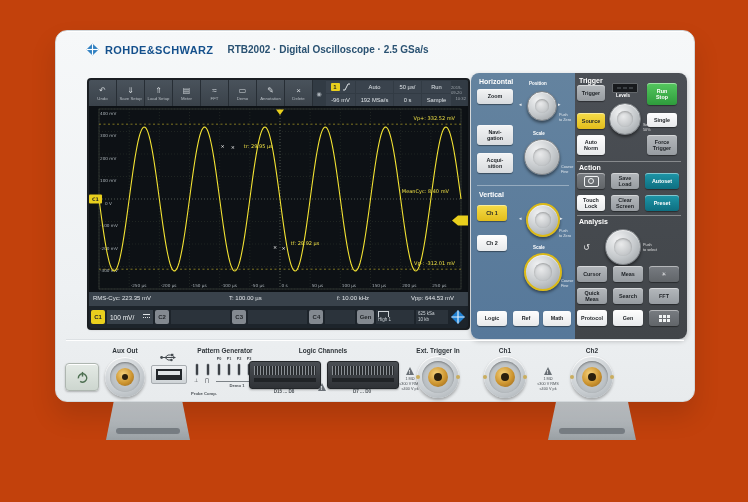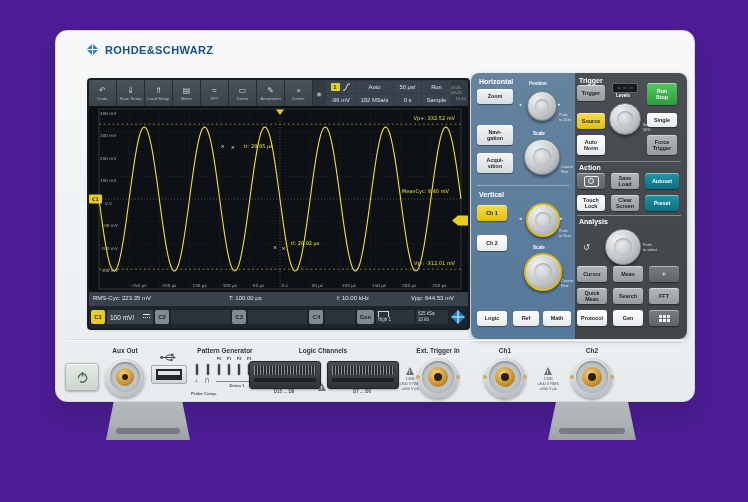--- a/index.html
+++ b/index.html
@@ -1,16 +1,16 @@
 <!DOCTYPE html>
 <html><head>
 <meta charset="utf-8">
 <style>
   html,body{margin:0;padding:0;background:#fbfcfd;font-family:"Liberation Sans","DejaVu Sans",sans-serif;}
-  #stage{position:relative;width:748px;height:502px;background:#4c1d95;overflow:hidden;}
+  #stage{position:relative;width:748px;height:502px;background:#c2410c;overflow:hidden;}
   
   #body{position:absolute;left:55px;top:30px;width:638px;height:370px;background:linear-gradient(180deg,#f6f8f9,#eef1f3 70%,#e8ebed);border:1px solid #d3d8db;border-radius:12px;box-shadow:0 14px 26px rgba(0,0,0,.13), inset 0 1px 0 #fff;z-index:2;}
   .foot{position:absolute;z-index:1;background:linear-gradient(180deg,#d2d6d9,#b7bcc0 55%,#9aa0a4);clip-path:polygon(10% 0,90% 0,100% 100%,0 100%);box-shadow:0 5px 9px rgba(0,0,0,.18);}
   .foot i{position:absolute;left:12%;right:12%;bottom:6px;height:6px;background:#787e84;border-radius:3px;display:block;}
   
   .brand-row{position:absolute;left:30px;top:12px;display:flex;align-items:center;gap:6px;}
   .brand-txt{font-size:11px;font-weight:bold;color:#14508c;letter-spacing:.4px;}
   .model-txt{font-size:10px;font-weight:bold;color:#2a5272;margin-left:8px;}
   
   #screen{position:absolute;left:33px;top:49px;width:379px;height:248px;background:#0d1115;border-radius:2px;box-shadow:0 0 0 2px #1a1e22, 0 1px 3px rgba(0,0,0,.4);overflow:hidden;}
@@ -97,20 +97,21 @@
 
   <div id="body">
 
     <div class="brand-row">
       <svg width="13" height="13" viewBox="0 0 16 16">
         <polygon points="8,0.5 15.5,8 8,15.5 0.5,8" fill="#2e7fc1"></polygon>
         <line x1="8" y1="1" x2="8" y2="15" stroke="#fff" stroke-width="1.4"></line>
         <line x1="1" y1="8" x2="15" y2="8" stroke="#fff" stroke-width="1.4"></line>
       </svg>
       <span class="brand-txt">ROHDE&amp;SCHWARZ</span>
+      <span class="model-txt">RTB2002 · Digital Oscilloscope · 2.5 GSa/s</span>
     </div>
 
     <div id="screen">
       <div class="tbar">
         <div class="tb-item">
             <span class="tb-ic">↶</span>
             <span class="tb-lb">Undo</span>
           </div>
         <div class="tb-item">
             <span class="tb-ic">⇓</span>

